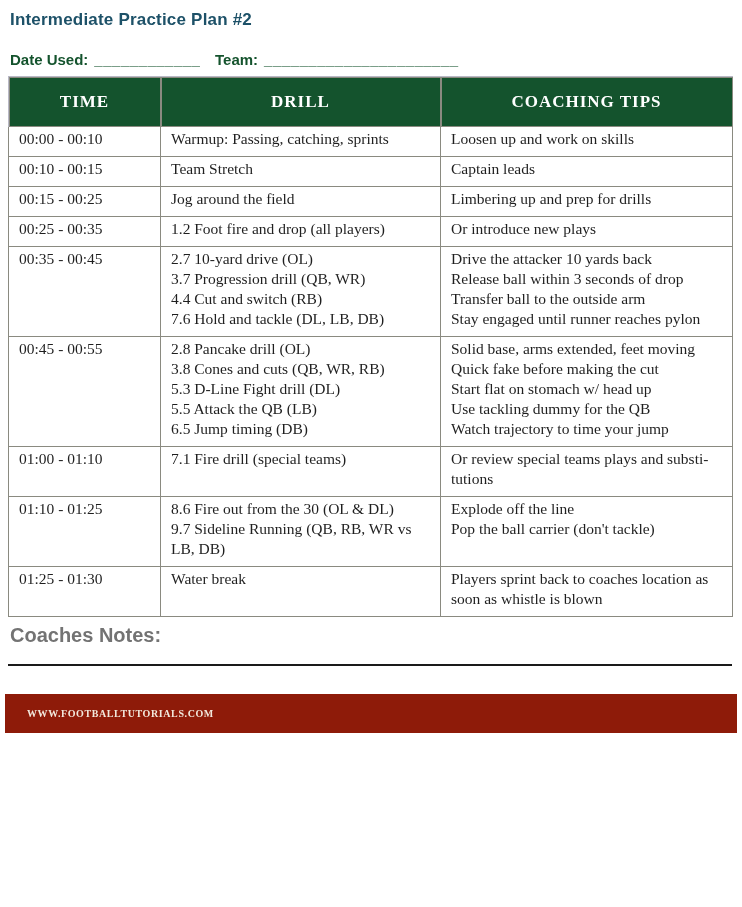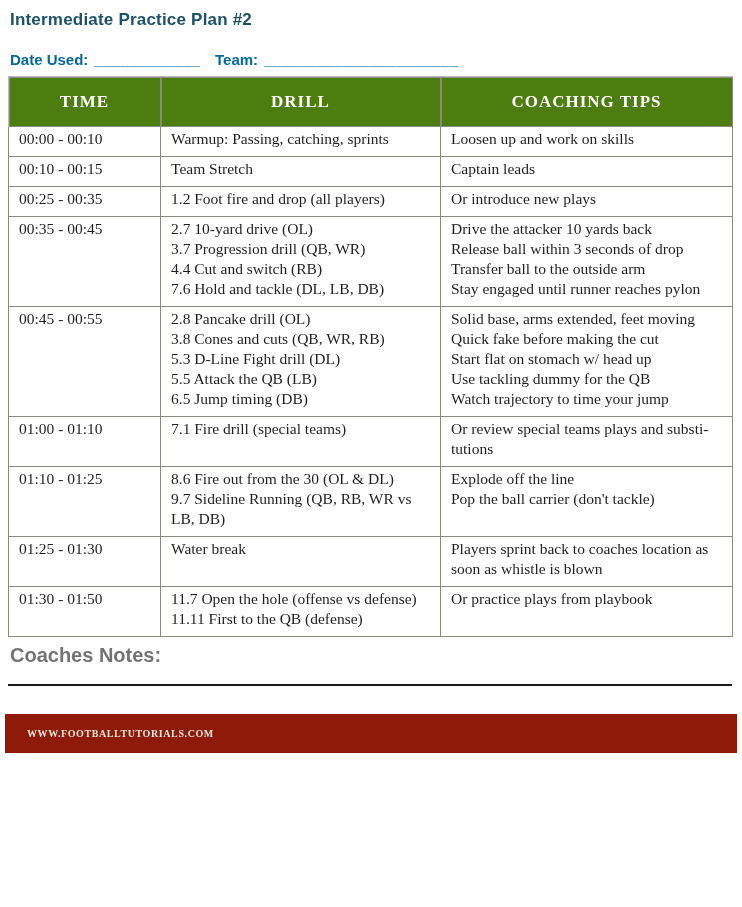--- a/index.html
+++ b/index.html
@@ -22,38 +22,38 @@
     font-size: 17px;
     font-weight: bold;
     color: #1d5168;
     letter-spacing: 0.2px;
   }
   .fields-row {
     display: flex;
     align-items: baseline;
     margin: 21px 0 0 2px;
     font-size: 15px;
-    color: #0369a1;
+    color: #14532d;
   }
   .field { white-space: nowrap; }
   .field .label { font-weight: bold; }
   .field .blank { font-weight: bold; margin-left: 6px; letter-spacing: 0.5px; }
   .field-1 { width: 205px; }
   .field-2 { width: 230px; }
   .plan-table {
     width: 724px;
     margin-top: 8px;
     border-collapse: collapse;
     table-layout: fixed;
   }
   .plan-table col.c-time  { width: 152px; }
   .plan-table col.c-drill { width: 280px; }
   .plan-table col.c-tips  { width: 292px; }
   .plan-table th {
-    background: #4d7c0f;
+    background: #14532d;
     color: #ffffff;
     font-family: "Liberation Serif", serif;
     font-weight: bold;
     font-size: 17px;
     letter-spacing: 1px;
     height: 47px;
     border: 1px solid #b9b9c6;
     outline: 1px solid #8a8a80;
     outline-offset: -1px;
     text-align: center;
@@ -139,20 +139,29 @@
         <tr>
           <td>00:10 - 00:15</td>
           <td>
             <div>Team Stretch</div>
           </td>
           <td>
             <div>Captain leads</div>
           </td>
         </tr>
         <tr>
+          <td>00:15 - 00:25</td>
+          <td>
+            <div>Jog around the field</div>
+          </td>
+          <td>
+            <div>Limbering up and prep for drills</div>
+          </td>
+        </tr>
+        <tr>
           <td>00:25 - 00:35</td>
           <td>
             <div>1.2 Foot fire and drop (all players)</div>
           </td>
           <td>
             <div>Or introduce new plays</div>
           </td>
         </tr>
         <tr>
           <td>00:35 - 00:45</td>
@@ -211,30 +220,20 @@
         <tr>
           <td>01:25 - 01:30</td>
           <td>
             <div>Water break</div>
           </td>
           <td>
             <div>Players sprint back to coaches location as</div>
             <div>soon as whistle is blown</div>
           </td>
         </tr>
-        <tr>
-          <td>01:30 - 01:50</td>
-          <td>
-            <div>11.7 Open the hole (offense vs defense)</div>
-            <div>11.11 First to the QB (defense)</div>
-          </td>
-          <td>
-            <div>Or practice plays from playbook</div>
-          </td>
-        </tr>
       </tbody>
   </table>
 
   <div class="notes-label">Coaches Notes:</div>
   <div class="notes-line"></div>
 
   <div class="footer-bar">
     <span class="footer-text">WWW.FOOTBALLTUTORIALS.COM</span>
   </div>
 

